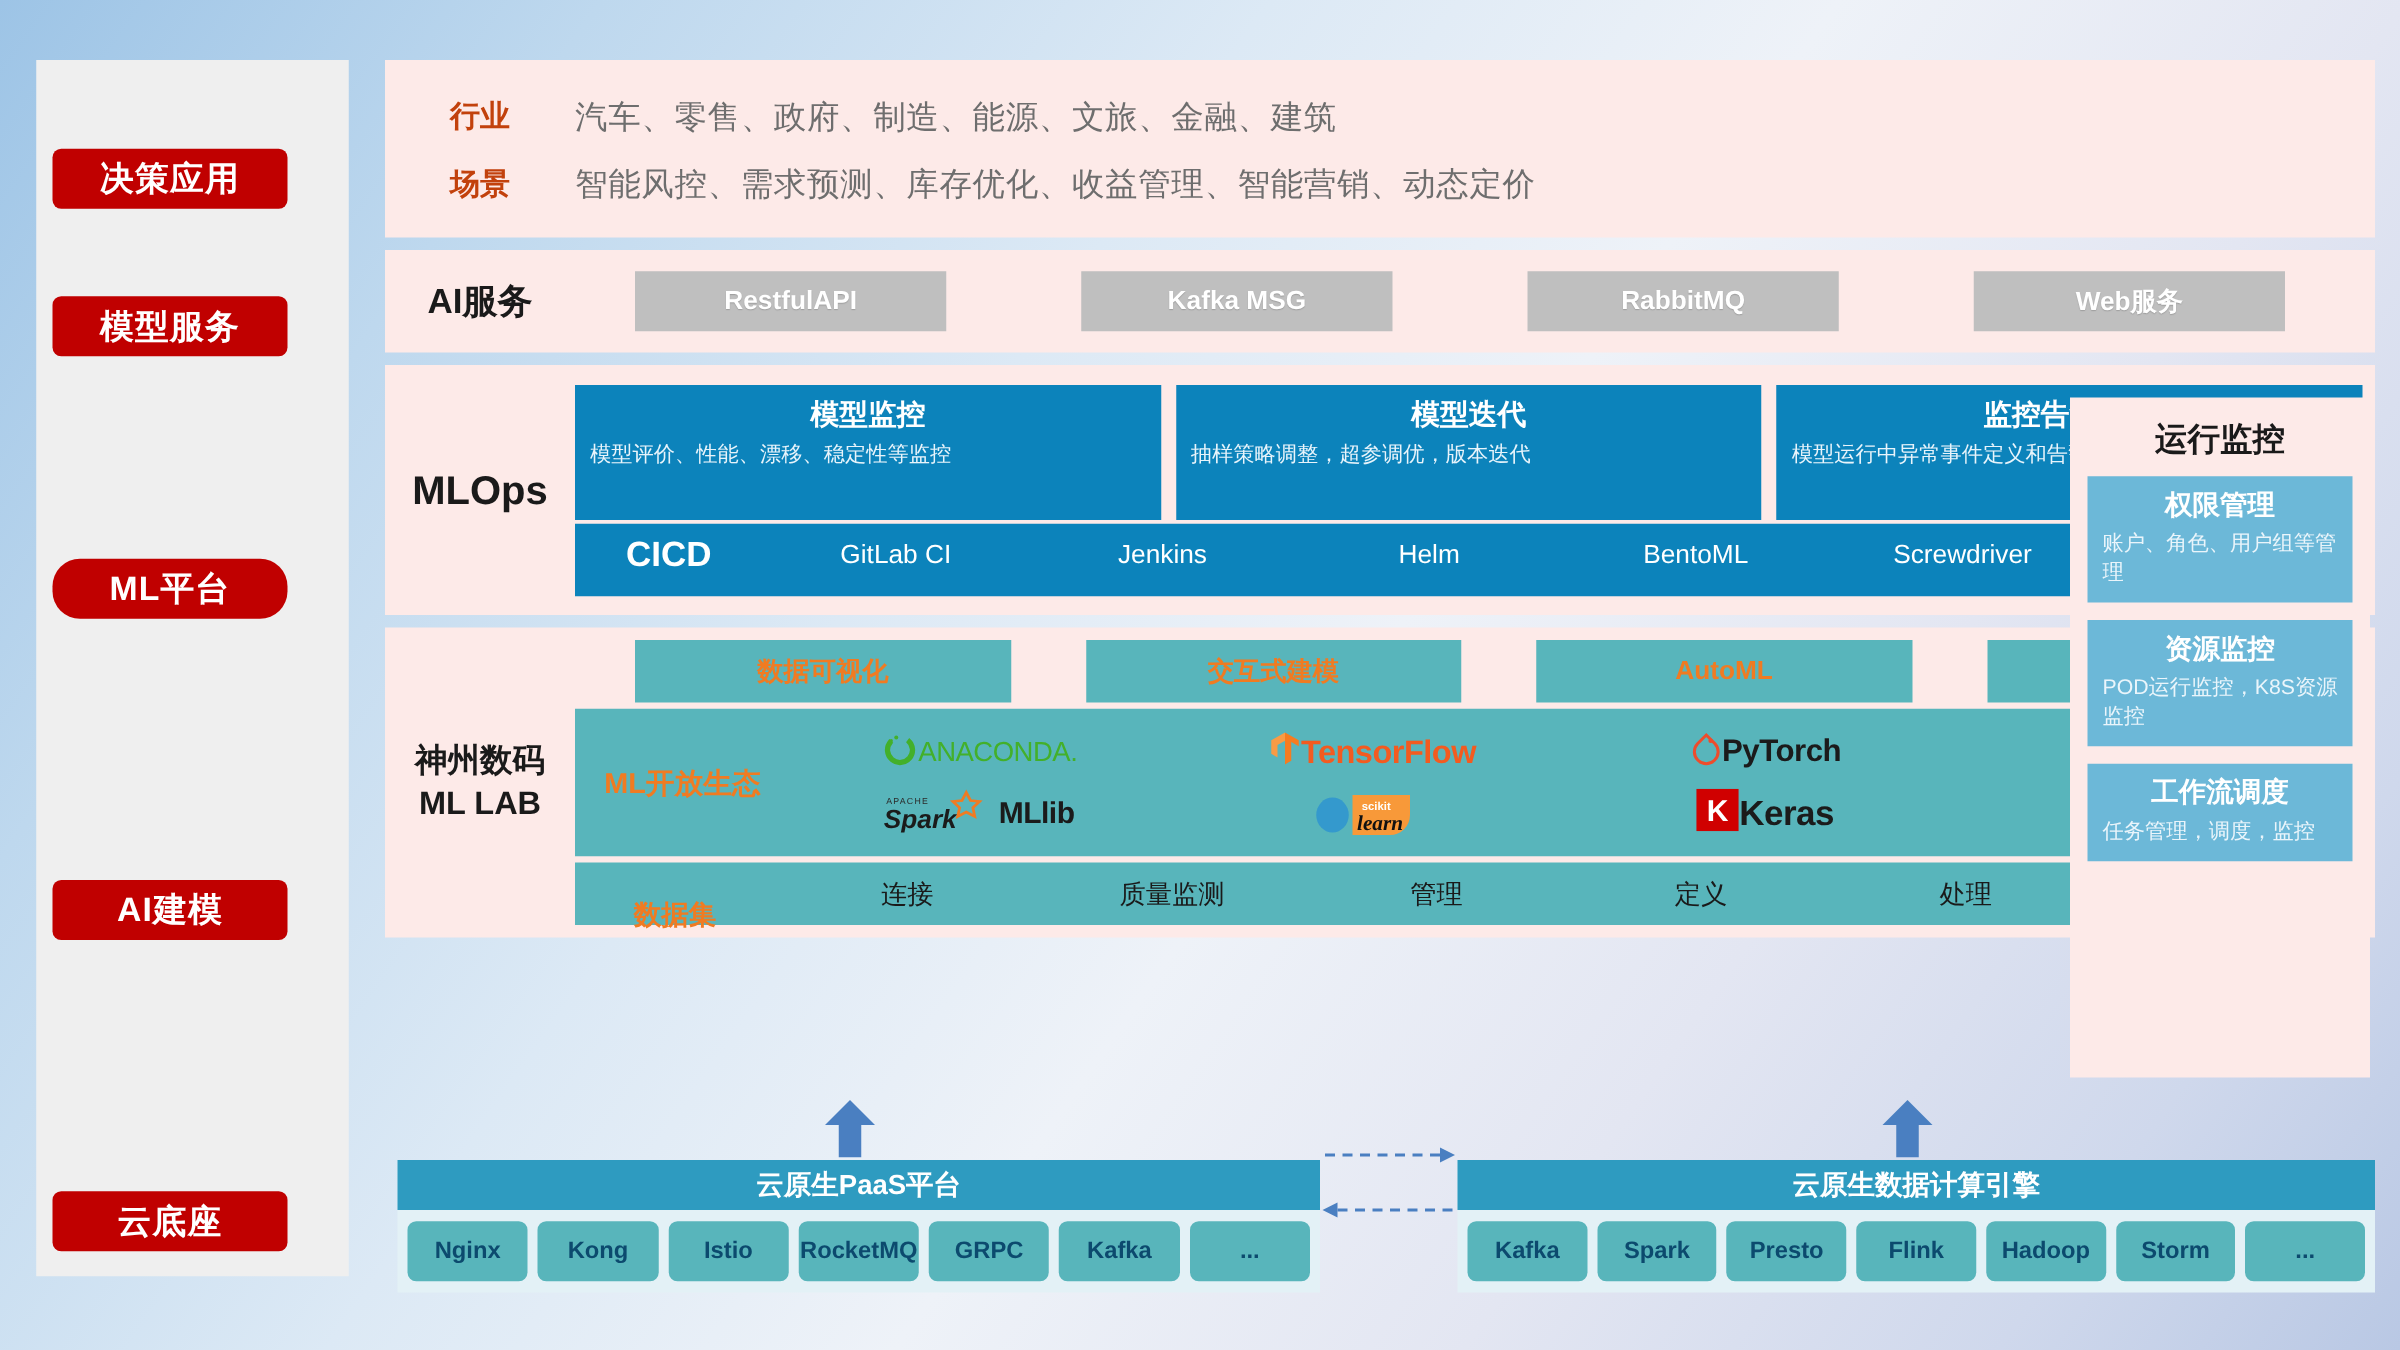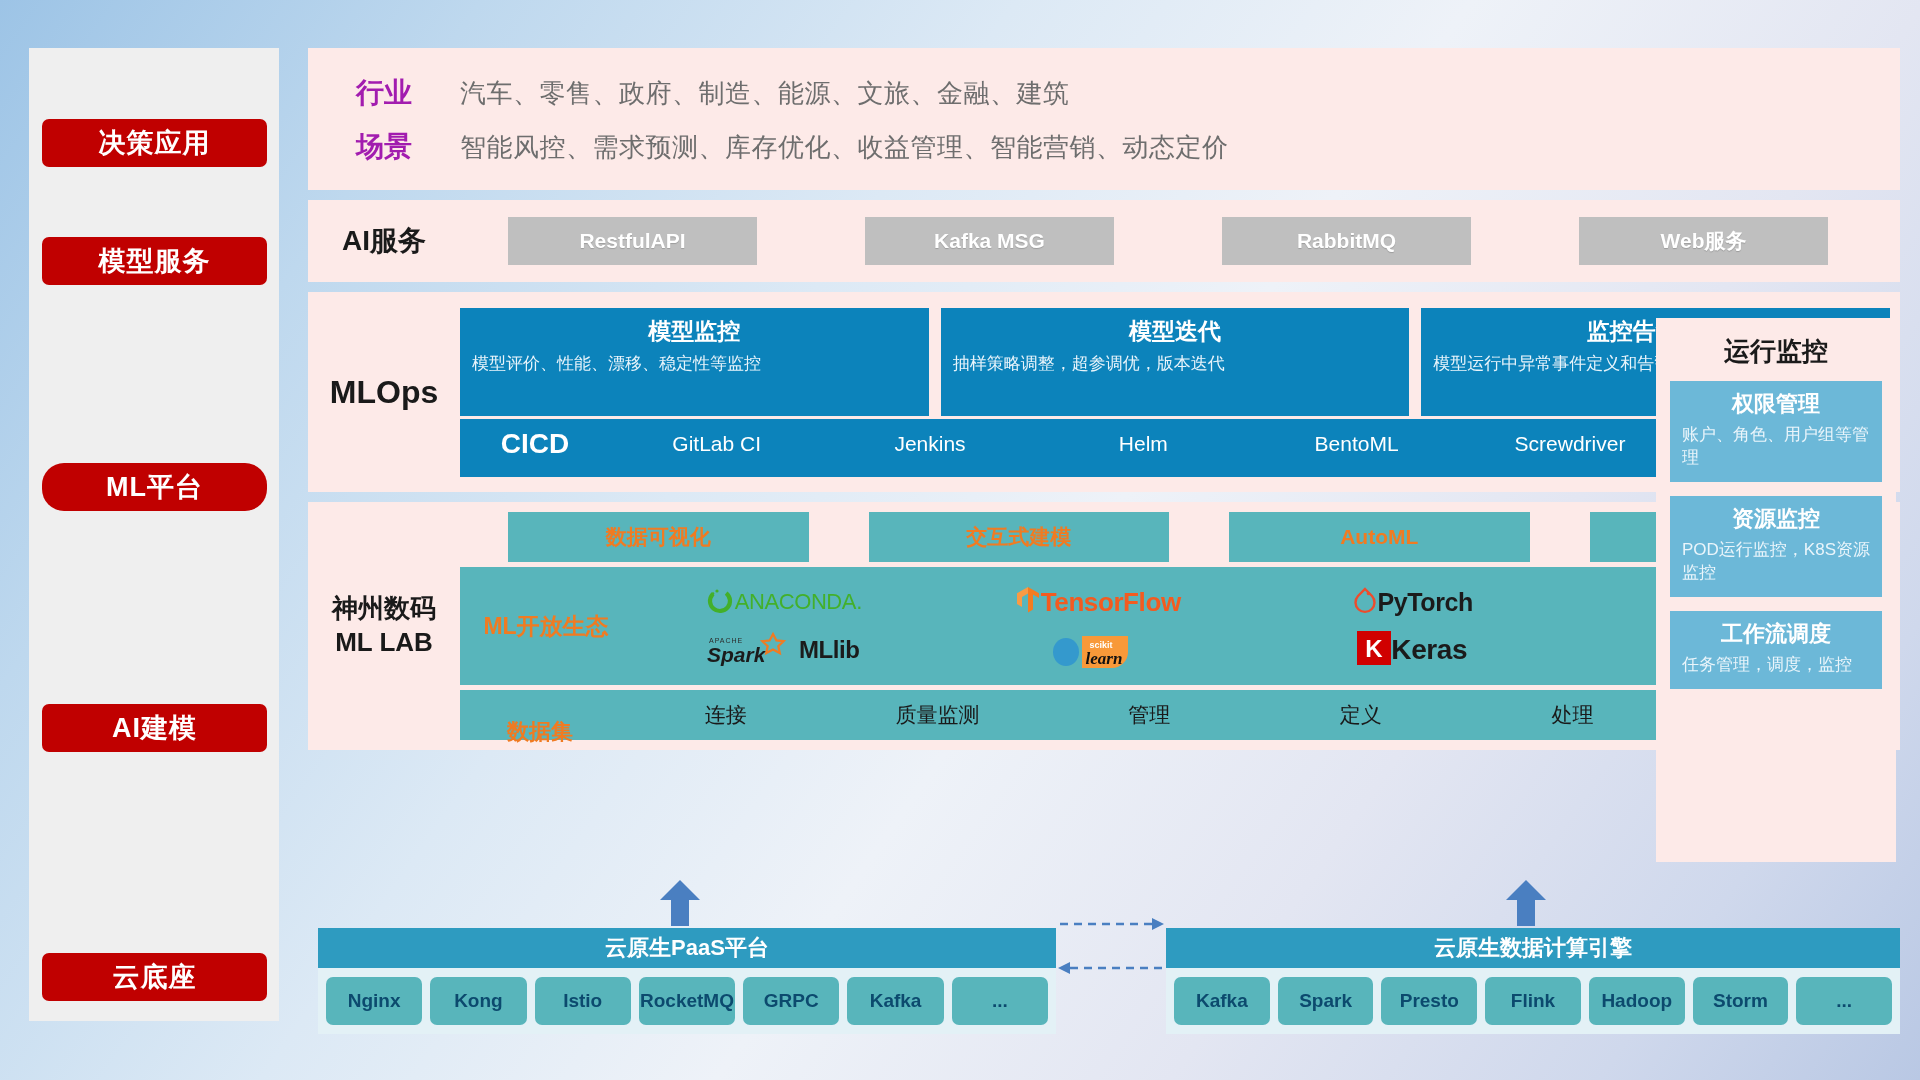--- a/index.html
+++ b/index.html
@@ -10,43 +10,43 @@
     position: relative;
   }
 
   
   #left-rail {
     position: absolute; left: 29px; top: 48px;
     width: 250px; height: 973px;
     background: #efefef;
   }
   .rail-btn {
-    position: absolute; left: 13px; width: 225px; height: 48px;
+    position: absolute; left: 13px; width: 188px; height: 48px;
     background: #c00000; border-radius: 7px;
     color: #ffffff; font-size: 27px; font-weight: bold;
     display: flex; align-items: center; justify-content: center;
     letter-spacing: 1px;
   }
   #rail-0 { top: 71px; }
   #rail-1 { top: 189px; }
-  #rail-2 { top: 415px; border-radius: 22px; }
+  #rail-2 { top: 399px; border-radius: 22px; }
   #rail-3 { top: 656px; }
   #rail-4 { top: 905px; }
 
   
   #main-col { position: absolute; left: 308px; top: 48px; width: 1592px; }
 
   .band { background: #fdeae8; position: relative; }
 
   
   #band-apps { height: 142px; padding: 18px 0 0 0; }
   .kv-row { display: flex; align-items: center; height: 54px; }
   .kv-key {
     width: 152px; text-align: center; flex: 0 0 152px;
-    font-size: 28px; font-weight: bold; color: #a21caf;
+    font-size: 24px; font-weight: bold; color: #c2410c;
   }
   .kv-val { font-size: 26px; color: #6e6e6e; letter-spacing: 0.5px; }
 
   .gap { height: 10px; background: transparent; }
 
   
   #band-aisvc { height: 82px; display: flex; align-items: center; }
   #aisvc-label {
     width: 152px; flex: 0 0 152px; text-align: center;
     font-size: 28px; font-weight: bold; color: #1a1a1a;

